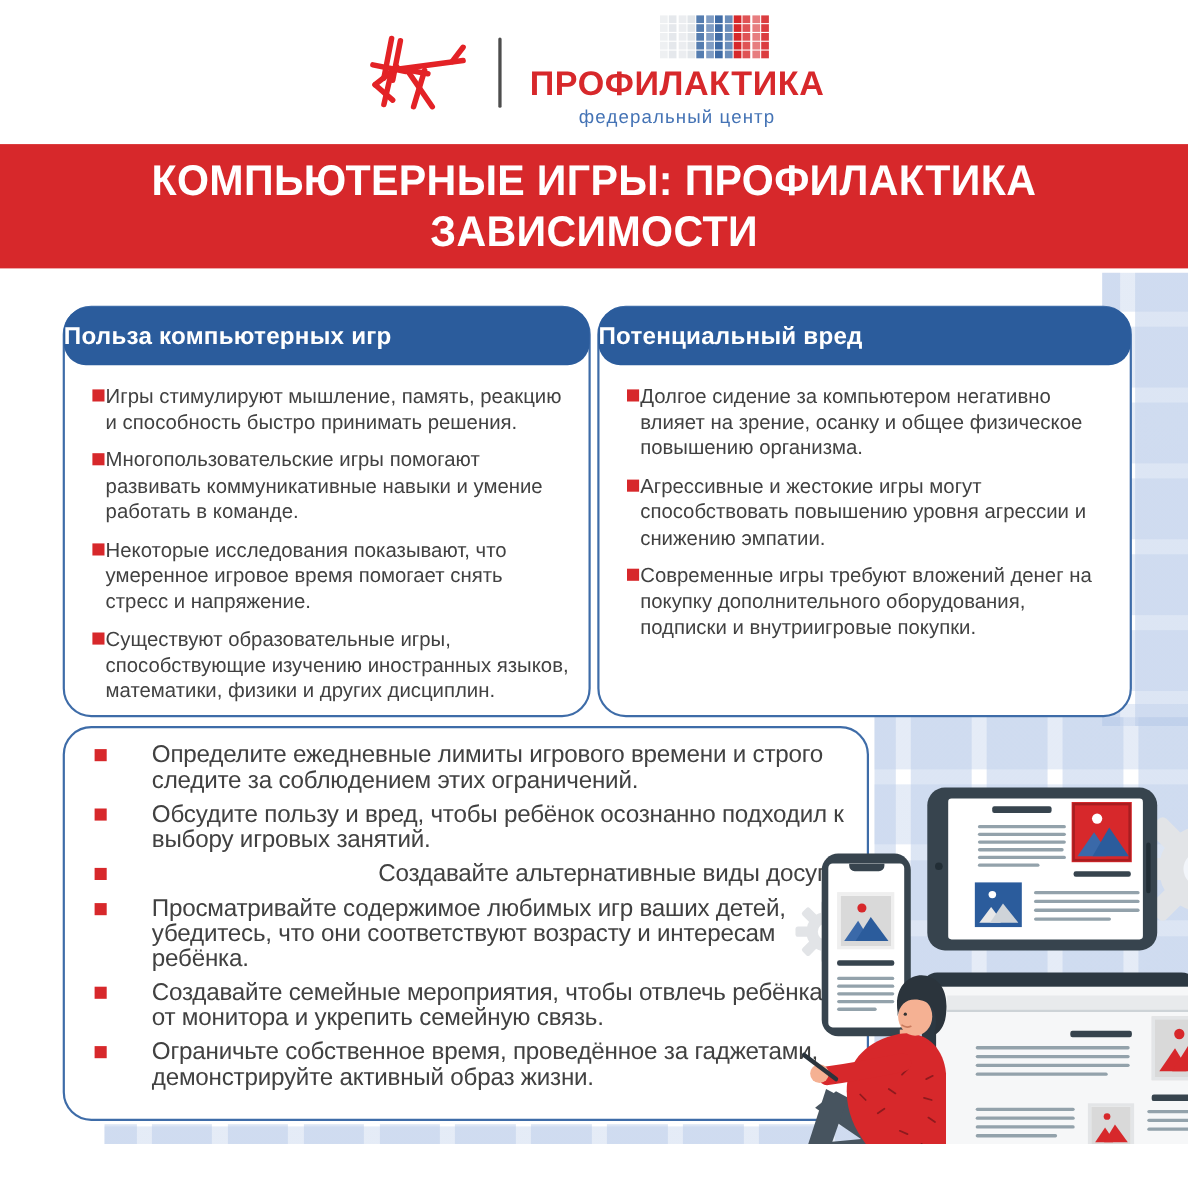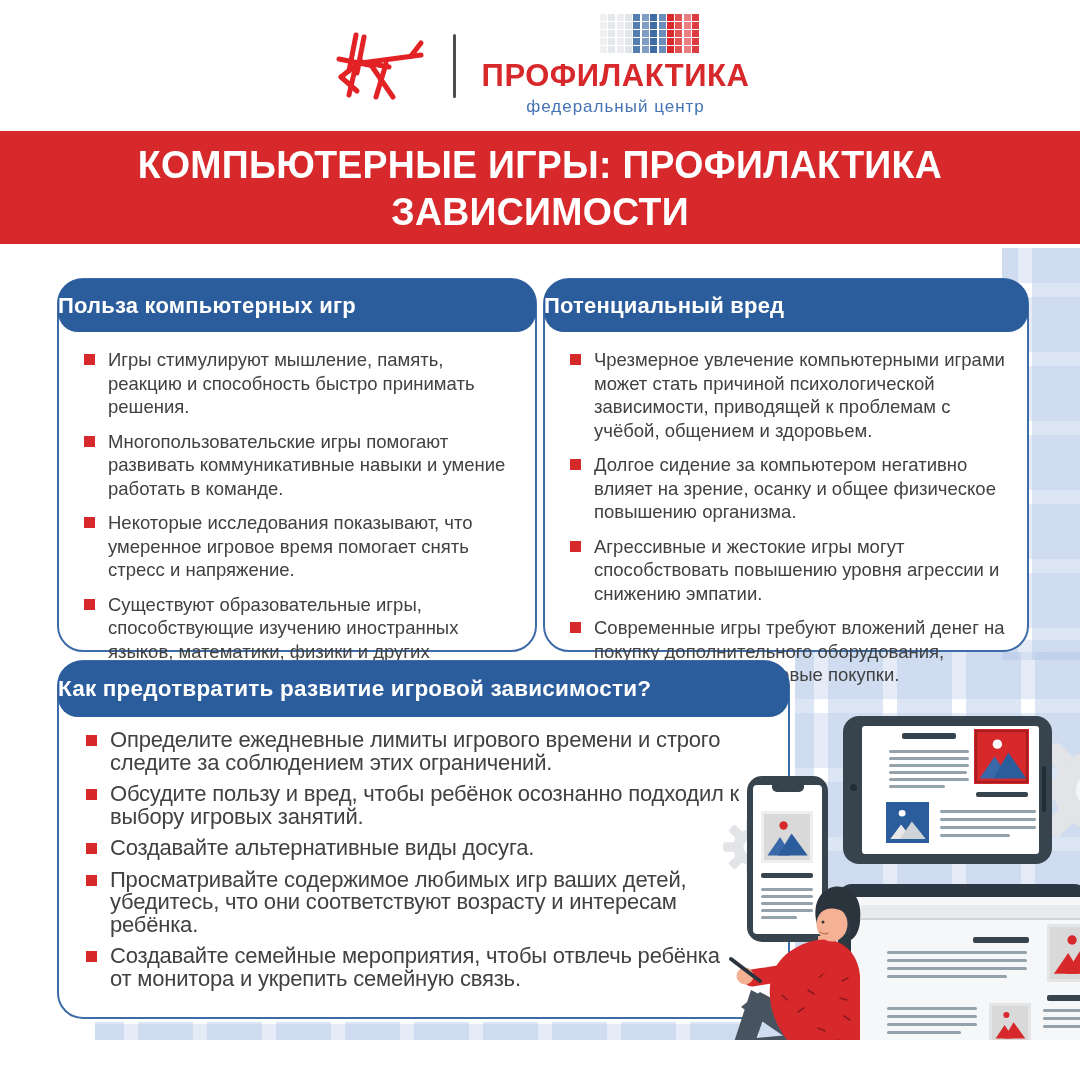--- a/index.html
+++ b/index.html
@@ -38,21 +38,21 @@
   .card-benefits{left:57px;top:278px;width:480px;height:374px;}
   .card-harm{left:543px;top:278px;width:486px;height:374px;}
   .card-prevention{left:57px;top:660px;width:733px;height:359px;}
   .card-head{background:#2b5c9c;border-radius:23px 23px 20px 20px;margin:-1px;
              display:flex;align-items:center;justify-content:flex-start;}
   .card-benefits .card-head,.card-harm .card-head{height:53px;}
   .card-prevention .card-head{height:56px;}
   .card-head span{color:#fff;font-weight:bold;font-size:22px;letter-spacing:.2px;}
   .card-prevention .card-head span{font-size:22.5px;}
   ul.bullets{list-style:none;margin:0;padding:17px 18px 0 25px;}
-  ul.bullets li{display:flex;gap:13px;margin-bottom:11px;}
+  ul.bullets li{display:flex;gap:1px;margin-bottom:11px;justify-content:space-between;}
   .sq{width:11px;height:11px;background:#d7282b;flex:none;margin-top:6px;}
   .btxt{font-size:18.5px;line-height:23.5px;color:#414141;}
   .card-prevention ul.bullets{padding:13px 20px 0 27px;}
   .card-prevention ul.bullets li{margin-bottom:9px;}
   .card-prevention .btxt{font-size:22px;line-height:22.5px;letter-spacing:-.2px;max-width:630px;}
 
   
   .gear{position:absolute;}
   .gear-left{left:722px;top:818px;width:58px;height:58px;z-index:3;}
   .gear-right{left:1030px;top:728px;width:124px;height:124px;z-index:1;}
@@ -206,46 +206,39 @@
         </li>
       </ul>
   </div>
 
   <div class="card card-harm">
     <div class="card-head">
       <span>Потенциальный вред</span>
     </div>
     <ul class="bullets">
 
-        <li>
-          <span class="sq"></span>
-          <span class="btxt">Чрезмерное увлечение компьютерными играми может стать причиной психологической зависимости, приводящей к проблемам с учёбой, общением и здоровьем.</span>
-        </li>
 
         <li>
           <span class="sq"></span>
           <span class="btxt">Долгое сидение за компьютером негативно влияет на зрение, осанку и общее физическое повышению организма.</span>
         </li>
 
         <li>
           <span class="sq"></span>
           <span class="btxt">Агрессивные и жестокие игры могут способствовать повышению уровня агрессии и снижению эмпатии.</span>
         </li>
 
         <li>
           <span class="sq"></span>
           <span class="btxt">Современные игры требуют вложений денег на покупку дополнительного оборудования, подписки и внутриигровые покупки.</span>
         </li>
       </ul>
   </div>
 
   <div class="card card-prevention">
-    <div class="card-head">
-      <span>Как предотвратить развитие игровой зависимости?</span>
-    </div>
     <ul class="bullets">
 
         <li>
           <span class="sq"></span>
           <span class="btxt">Определите ежедневные лимиты игрового времени и строго следите за соблюдением этих ограничений.</span>
         </li>
 
         <li>
           <span class="sq"></span>
           <span class="btxt">Обсудите пользу и вред, чтобы ребёнок осознанно подходил к выбору игровых занятий.</span>
@@ -259,20 +252,24 @@
         <li>
           <span class="sq"></span>
           <span class="btxt">Просматривайте содержимое любимых игр ваших детей, убедитесь, что они соответствуют возрасту и интересам ребёнка.</span>
         </li>
 
         <li>
           <span class="sq"></span>
           <span class="btxt">Создавайте семейные мероприятия, чтобы отвлечь ребёнка от монитора и укрепить семейную связь.</span>
         </li>
 
+        <li>
+          <span class="sq"></span>
+          <span class="btxt">Ограничьте собственное время, проведённое за гаджетами, демонстрируйте активный образ жизни.</span>
+        </li>
       </ul>
   </div>
 
   <svg class="gear gear-left" viewBox="-50 -50 100 100">
     <g fill="#e2e4e7">
       <rect x="-8" y="-48" width="16" height="22" rx="4"></rect>
         <rect x="-8" y="26" width="16" height="22" rx="4"></rect>
       <rect x="-48" y="-8" width="22" height="16" rx="4"></rect>
         <rect x="26" y="-8" width="22" height="16" rx="4"></rect>
       <rect x="-8" y="-48" width="16" height="22" rx="4" transform="rotate(45)"></rect>

